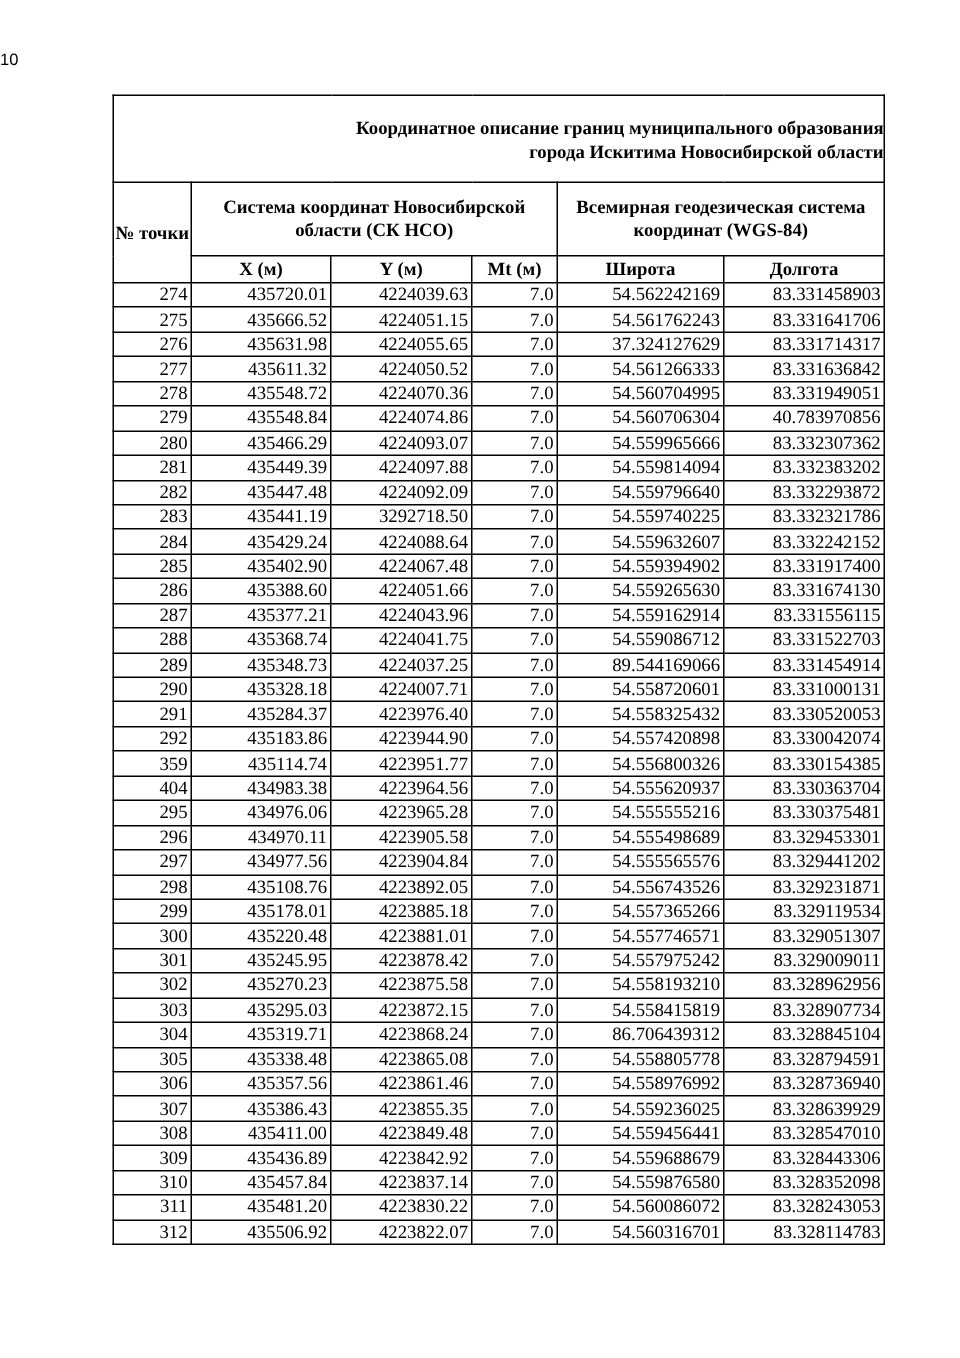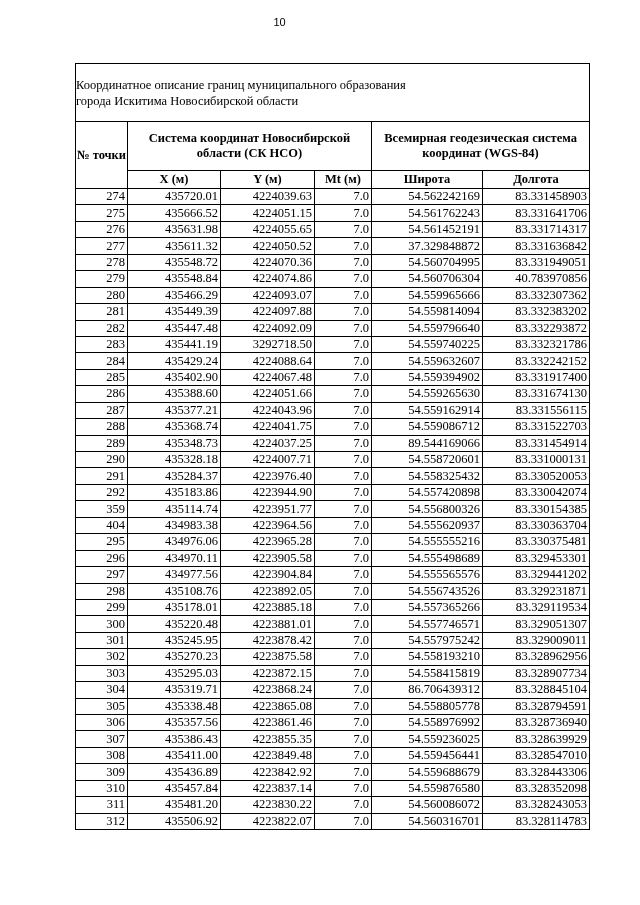--- a/index.html
+++ b/index.html
@@ -1,20 +1,20 @@
 <!DOCTYPE html>
 <html><head>
 <meta charset="utf-8">
 <style>
   html, body { margin: 0; padding: 0; background: #ffffff; }
   body { width: 640px; height: 905px; position: relative; overflow: hidden; font-family: "Liberation Serif", serif; color: #000; }
-  .page-num { position: absolute; top: 16px; left: 0; width: 559px; text-align: center; font-family: "Liberation Sans", sans-serif; font-size: 11px; }
+  .page-num { position: absolute; top: 34px; left: 0; width: 559px; font-family: "Liberation Sans", sans-serif; font-size: 11px; }
   table { position: absolute; left: 75px; top: 63px; width: 514px; border-collapse: collapse; table-layout: fixed; }
   td, th { border: 1px solid #000; padding: 0; }
-  .title-cell { height: 57px; text-align: left; font-weight: normal; font-size: 12.5px; line-height: 16px; vertical-align: middle; }
+  .title-cell { height: 57px; text-align: right; font-weight: bold; font-size: 12.5px; line-height: 16px; vertical-align: middle; }
   .hdr { font-weight: bold; font-size: 12.5px; text-align: center; line-height: 15px; }
   .hdr-group { height: 48px; vertical-align: middle; }
   .hdr-sub { height: 17px; }
   td.num { text-align: right; font-size: 12.5px; height: 15.45px; line-height: 15px; padding-right: 2px; white-space: nowrap; }
 </style>
 </head>
 <body>
 
 <div class="page-num">10</div>
 
@@ -62,29 +62,29 @@
         <td class="num">4224051.15</td>
         <td class="num">7.0</td>
         <td class="num">54.561762243</td>
         <td class="num">83.331641706</td>
       </tr>
       <tr>
         <td class="num">276</td>
         <td class="num">435631.98</td>
         <td class="num">4224055.65</td>
         <td class="num">7.0</td>
-        <td class="num">54.561452191</td>
+        <td class="num">37.324127629</td>
         <td class="num">83.331714317</td>
       </tr>
       <tr>
         <td class="num">277</td>
         <td class="num">435611.32</td>
         <td class="num">4224050.52</td>
         <td class="num">7.0</td>
-        <td class="num">37.329848872</td>
+        <td class="num">54.561266333</td>
         <td class="num">83.331636842</td>
       </tr>
       <tr>
         <td class="num">278</td>
         <td class="num">435548.72</td>
         <td class="num">4224070.36</td>
         <td class="num">7.0</td>
         <td class="num">54.560704995</td>
         <td class="num">83.331949051</td>
       </tr>

